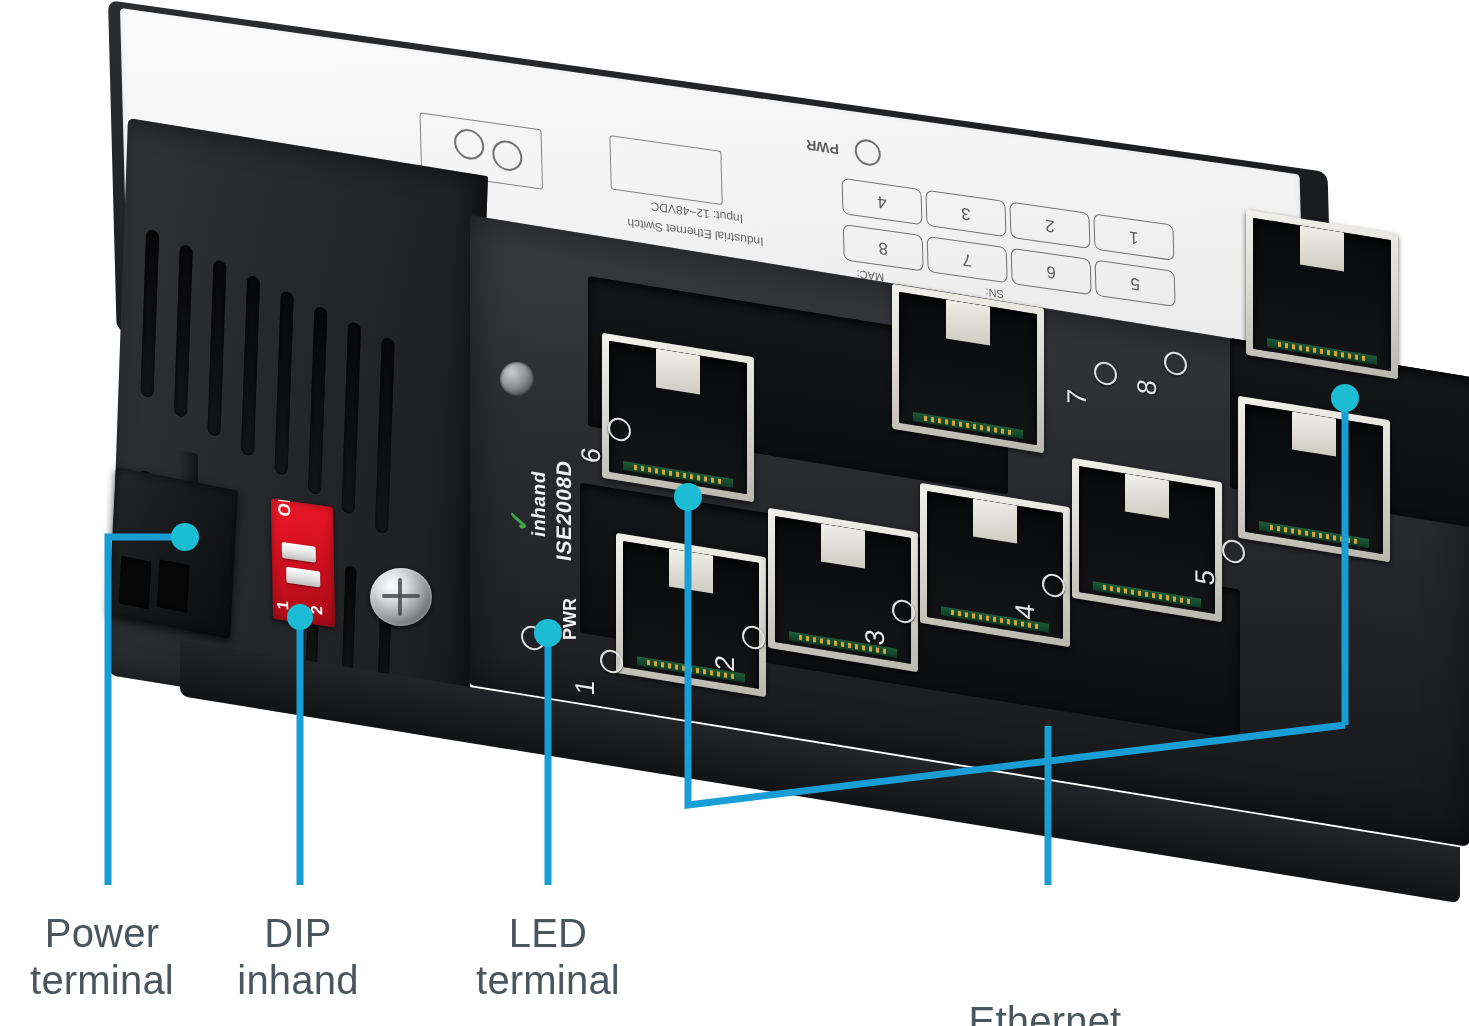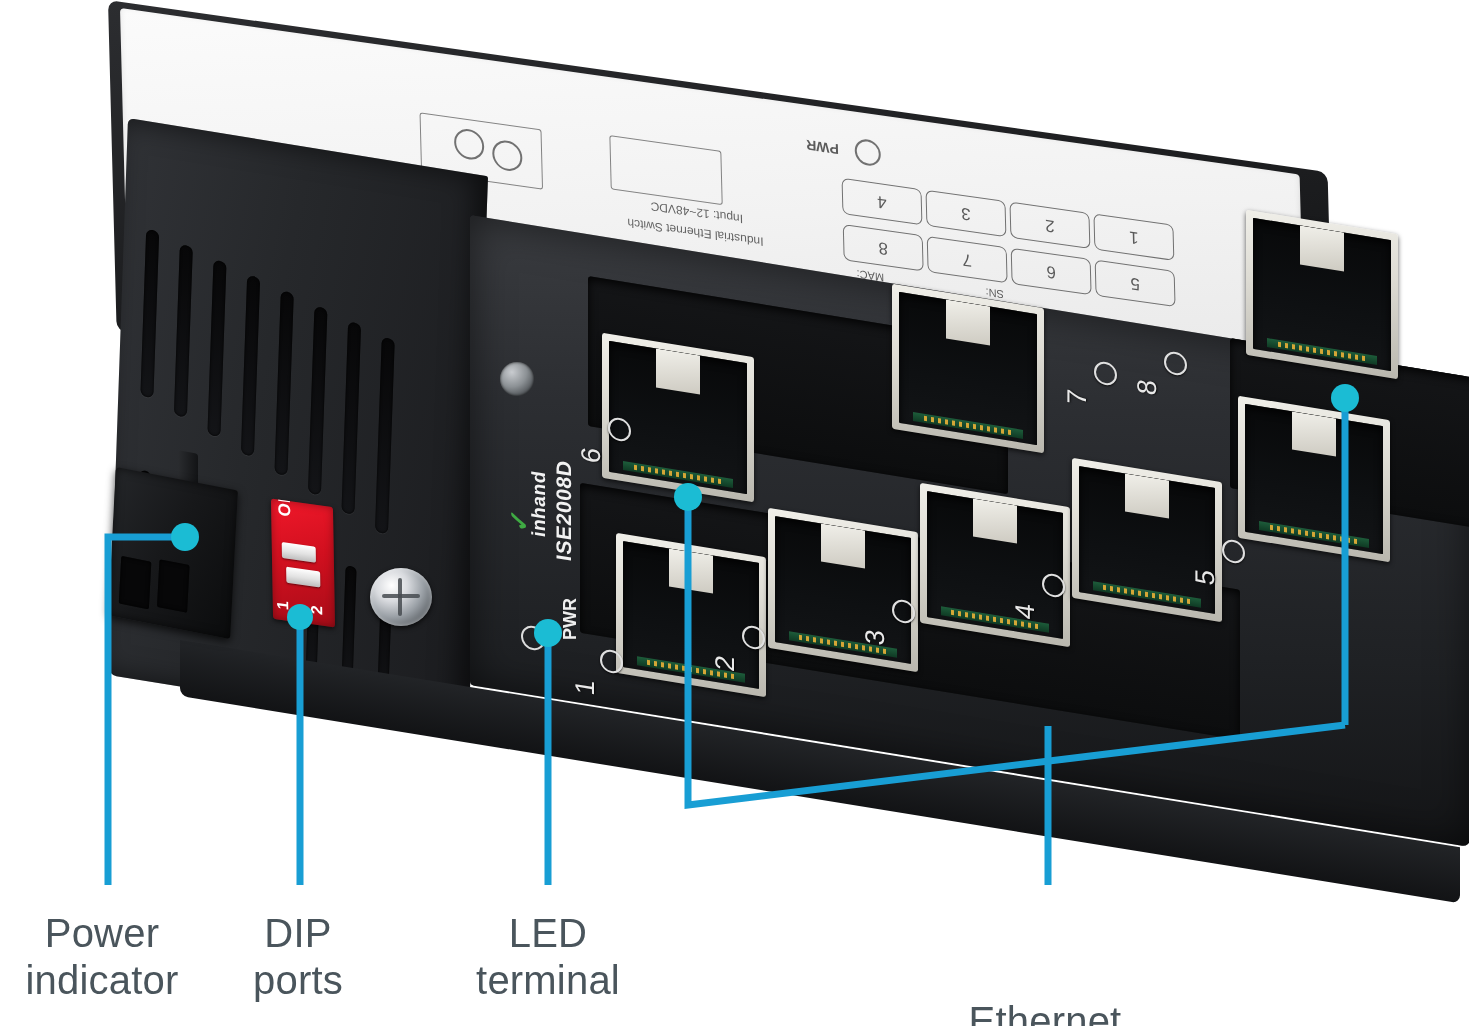--- a/index.html
+++ b/index.html
@@ -585,21 +585,21 @@
     <g fill="#1bbcd4">
       <circle cx="185" cy="537" r="14"></circle>
       <circle cx="300" cy="617" r="13"></circle>
       <circle cx="548" cy="633" r="14"></circle>
       <circle cx="688" cy="497" r="14"></circle>
       <circle cx="1345" cy="398" r="14"></circle>
     </g>
   </svg>
 
   <div class="caption" id="cap-power">Power
-indicator</div>
+terminal</div>
   <div class="caption" id="cap-dip">DIP
-ports</div>
+inhand</div>
   <div class="caption" id="cap-led">LED
 terminal</div>
   <div class="caption" id="cap-eth">Ethernet
 ports</div>
 
 </div>
 
 </body></html>

